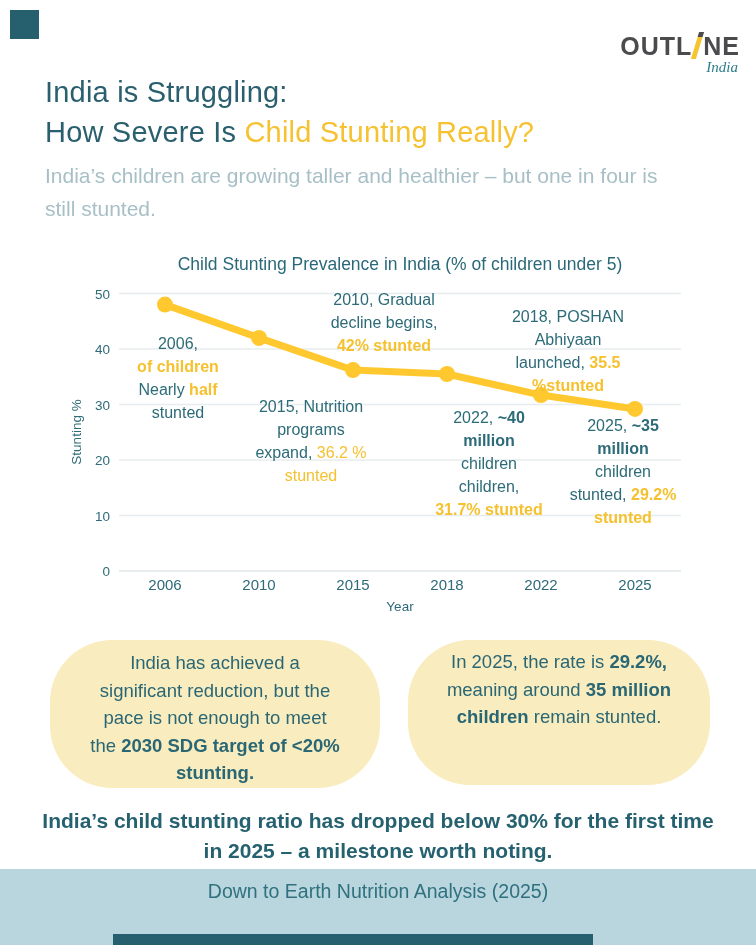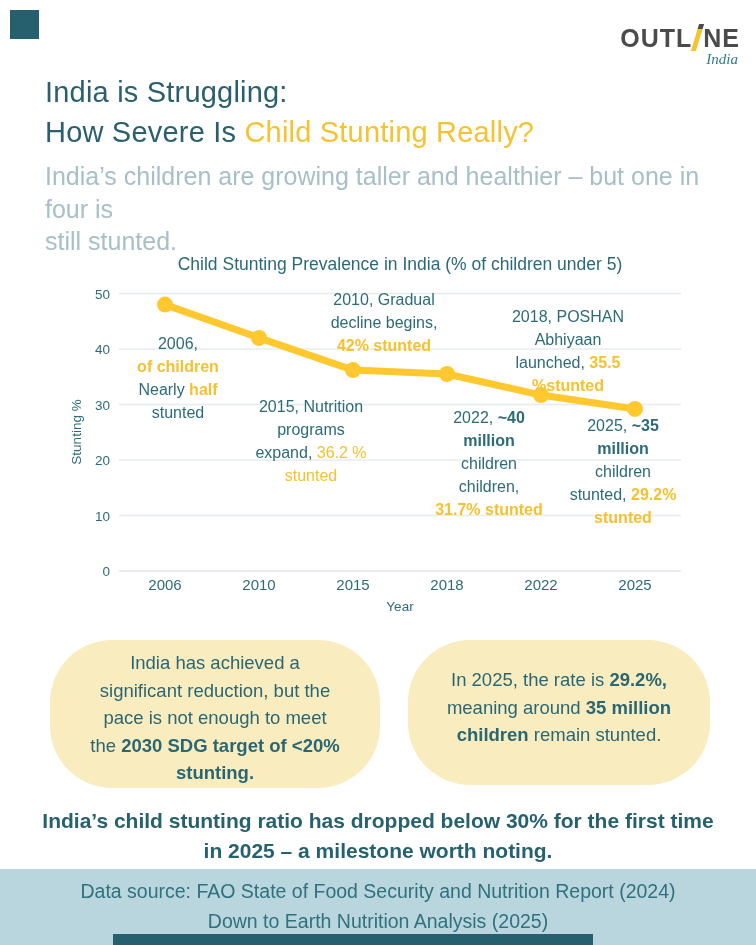--- a/index.html
+++ b/index.html
@@ -2,32 +2,32 @@
 <html><head>
 <meta charset="utf-8">
 <style>
   html,body{margin:0;padding:0;background:#fff;}
   .page{position:relative;width:756px;height:945px;background:#ffffff;overflow:hidden;
         font-family:"Liberation Sans",sans-serif;}
   
   .corner-square{position:absolute;left:10px;top:10px;width:29px;height:29px;background:#26606e;}
   .bottom-bar{position:absolute;left:113px;top:934px;width:480px;height:11px;background:#26606e;}
   
-  .logo{position:absolute;top:24px;right:16px;text-align:right;}
+  .logo{position:absolute;top:32px;right:16px;text-align:right;}
   .logo-main{font-size:25px;font-weight:700;letter-spacing:1px;color:#4b4b4d;line-height:26px;}
   .logo-slash{display:inline-block;width:5px;height:27px;margin:0 3px -4px 3px;
               background:linear-gradient(180deg,#4b4b4d 0%,#4b4b4d 20%,#f5c431 20%,#f5c431 100%);
               transform:skewX(-17deg);}
   .logo-sub{font-family:"Liberation Serif",serif;font-style:italic;font-size:15px;color:#2e7f8c;
             margin-top:0px;padding-right:2px;}
   
   .title{position:absolute;left:45px;top:72px;font-size:29px;font-weight:400;line-height:40px;
          color:#2a5f6d;letter-spacing:0.2px;}
   .title .yellow{color:#f6c231;}
-  .subtitle{position:absolute;left:45px;top:160px;width:700px;font-size:25px;line-height:32.5px;
+  .subtitle{position:absolute;left:45px;top:160px;width:700px;font-size:21px;line-height:32.5px;
             color:#a7bfc6;white-space:pre-line;}
   
   .chart-title{position:absolute;left:60px;top:254px;width:680px;text-align:center;
                font-size:17.5px;color:#2a6979;}
   #chart-svg{position:absolute;left:60px;top:250px;}
   #chart-svg text{font-family:"Liberation Sans",sans-serif;fill:#2d6b78;}
   #chart-svg .tick{font-size:13.5px;}
   #chart-svg .xlab{font-size:15px;}
   #chart-svg .axt{font-size:13.5px;}
   
@@ -39,21 +39,21 @@
   .ann4{left:420px;top:406px;width:138px;}
   .ann5{left:548px;top:414px;width:150px;}
   .seg-t{color:#2c6b77;}
   .seg-tb{color:#2c6b77;font-weight:700;}
   .seg-y{color:#f5c12e;}
   .seg-yb{color:#f5c12e;font-weight:700;}
   
   .callout{position:absolute;background:#f9ecbf;border-radius:62px;box-sizing:border-box;
            color:#2a6775;font-size:18.5px;line-height:27.5px;text-align:center;white-space:pre-line;}
   .callout-left{left:50px;top:640px;width:330px;height:148px;padding:9px 24px;}
-  .callout-right{left:408px;top:640px;width:302px;height:145px;padding:26px 20px;}
+  .callout-right{left:408px;top:640px;width:302px;height:145px;padding:8px 20px;}
   
   .milestone{position:absolute;left:13px;top:806px;width:730px;text-align:center;
              font-size:21px;font-weight:700;line-height:30px;color:#25616f;white-space:pre-line;}
   .source-band{position:absolute;left:0;top:869px;width:756px;height:76px;background:#b9d5dd;
                text-align:center;color:#2f717f;font-size:19.5px;line-height:30px;padding-top:7px;
                box-sizing:border-box;}
 </style>
 </head>
 <body>
 
@@ -152,18 +152,17 @@
 the </span><span style="font-weight: 700;">2030 SDG target of &lt;20%
 stunting.</span></div>
   <div class="callout callout-right" id="callout-right-text"><span>In 2025, the rate is </span><span style="font-weight: 700;">29.2%,</span><span>
 meaning around </span><span style="font-weight: 700;">35 million
 children</span><span> remain stunted.</span></div>
 
   <div class="milestone">India’s child stunting ratio has dropped below 30% for the first time
 in 2025 – a milestone worth noting.</div>
 
   <div class="source-band">
-    <div>Data source:  FAO State of Food Security and Nutrition Report (2024)</div>
     <div>Down to Earth Nutrition Analysis (2025)</div>
   </div>
 
   <div class="bottom-bar"></div>
 </div>
 
 </body></html>

